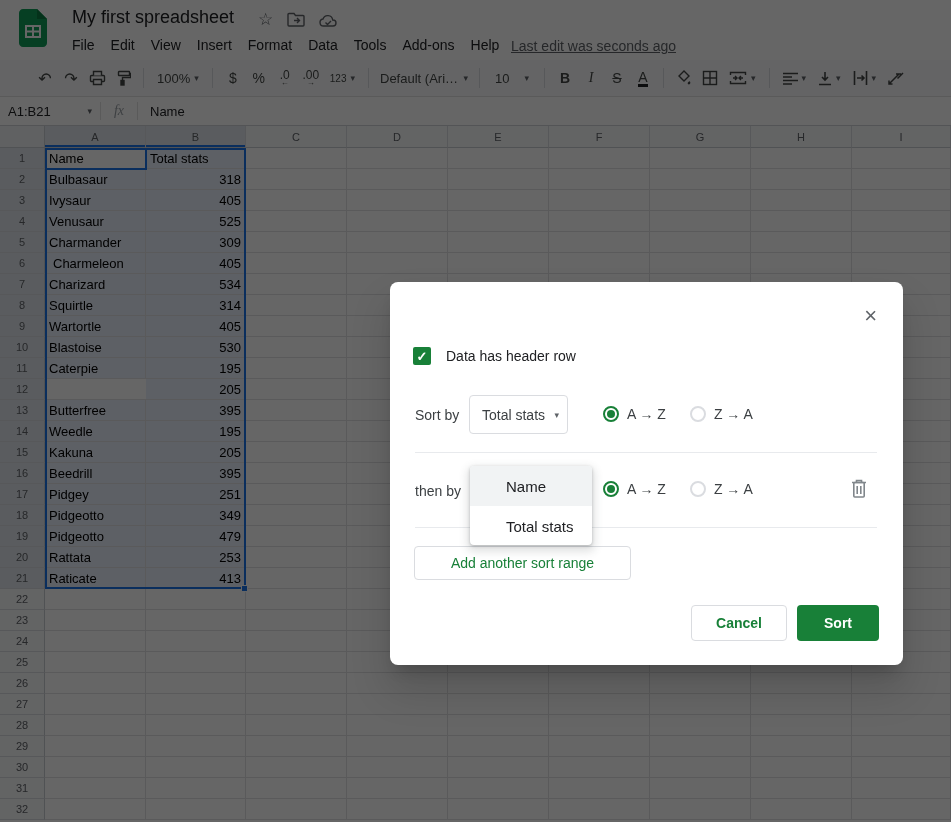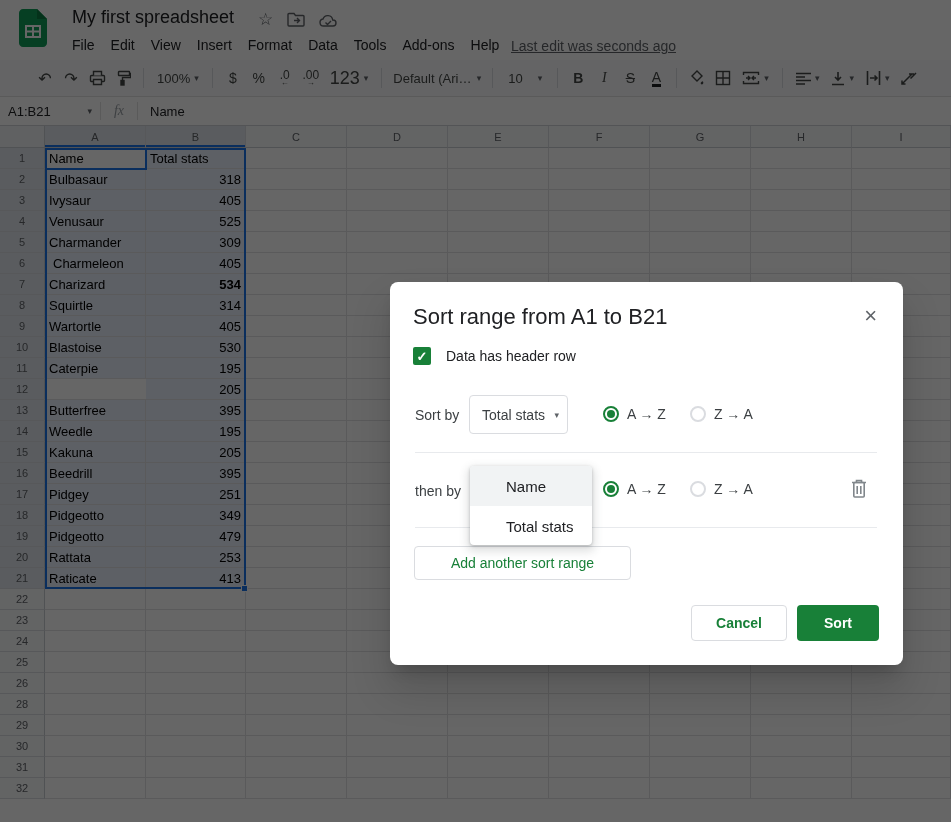--- a/index.html
+++ b/index.html
@@ -178,21 +178,21 @@
     <span class="tb-btn">%</span>
     <span class="tb-btn dec">
       <span>.0</span>
         <small>←</small>
     </span>
     <span class="tb-btn dec">
       <span>.00</span>
         <small>→</small>
     </span>
     <span class="fmt-box">
-      <span style="font-size:18px">123</span>
+      <span style="font-size:10px">123</span>
       <span class="caret">▾</span>
     </span>
     <span class="tb-sep"></span>
     <span class="font-box">
       <span>Default (Ari…</span>
       <span class="caret">▾</span>
     </span>
     <span class="tb-sep"></span>
     <span class="size-box">
       <span>10</span>
@@ -344,21 +344,21 @@
           <div class="g-cell" style="width: 101px;"></div>
           <div class="g-cell" style="width: 101px;"></div>
           <div class="g-cell" style="width: 101px;"></div>
           <div class="g-cell" style="width: 101px;"></div>
           <div class="g-cell" style="width: 101px;"></div>
           <div class="g-cell" style="flex: 1 1 0%;"></div>
         </div>
         <div class="g-row">
           <div class="row-h sel">7</div>
           <div class="g-cell range" style="width: 101px;">Charizard</div>
-          <div class="g-cell range num" style="width: 100px; font-weight: bold;">534</div>
+          <div class="g-cell range num" style="width: 100px;">534</div>
           <div class="g-cell" style="width: 101px;"></div>
           <div class="g-cell" style="width: 101px;"></div>
           <div class="g-cell" style="width: 101px;"></div>
           <div class="g-cell" style="width: 101px;"></div>
           <div class="g-cell" style="width: 101px;"></div>
           <div class="g-cell" style="width: 101px;"></div>
           <div class="g-cell" style="flex: 1 1 0%;"></div>
         </div>
         <div class="g-row">
           <div class="row-h sel">8</div>
@@ -571,20 +571,32 @@
           <div class="g-cell" style="width: 101px;"></div>
           <div class="g-cell" style="width: 101px;"></div>
           <div class="g-cell" style="width: 101px;"></div>
           <div class="g-cell" style="width: 101px;"></div>
           <div class="g-cell" style="width: 101px;"></div>
           <div class="g-cell" style="width: 101px;"></div>
           <div class="g-cell" style="flex: 1 1 0%;"></div>
         </div>
         <div class="g-row">
           <div class="row-h">26</div>
+          <div class="g-cell" style="width: 101px;"></div>
+          <div class="g-cell" style="width: 100px;"></div>
+          <div class="g-cell" style="width: 101px;"></div>
+          <div class="g-cell" style="width: 101px;"></div>
+          <div class="g-cell" style="width: 101px;"></div>
+          <div class="g-cell" style="width: 101px;"></div>
+          <div class="g-cell" style="width: 101px;"></div>
+          <div class="g-cell" style="width: 101px;"></div>
+          <div class="g-cell" style="flex: 1 1 0%;"></div>
+        </div>
+        <div class="g-row">
+          <div class="row-h">27</div>
           <div class="g-cell" style="width: 101px;"></div>
           <div class="g-cell" style="width: 100px;"></div>
           <div class="g-cell" style="width: 101px;"></div>
           <div class="g-cell" style="width: 101px;"></div>
           <div class="g-cell" style="width: 101px;"></div>
           <div class="g-cell" style="width: 101px;"></div>
           <div class="g-cell" style="width: 101px;"></div>
           <div class="g-cell" style="width: 101px;"></div>
           <div class="g-cell" style="flex: 1 1 0%;"></div>
         </div>
@@ -651,21 +663,20 @@
       </div>
     <div class="range-border"></div>
     <div class="active-cell"></div>
     <div class="fill-handle"></div>
   </div>
 </div>
 
 <div class="dim"></div>
 
 <div class="dialog">
-  <div class="dlg-title">Sort range from A1 to B21</div>
   <div class="dlg-close">×</div>
 
   <div class="cb-row">
     <span class="checkbox">
       <span>✓</span>
     </span>
     <span class="cb-label">Data has header row</span>
   </div>
 
   <div class="rule-label" style="left:25px; top:125px;">Sort by</div>

